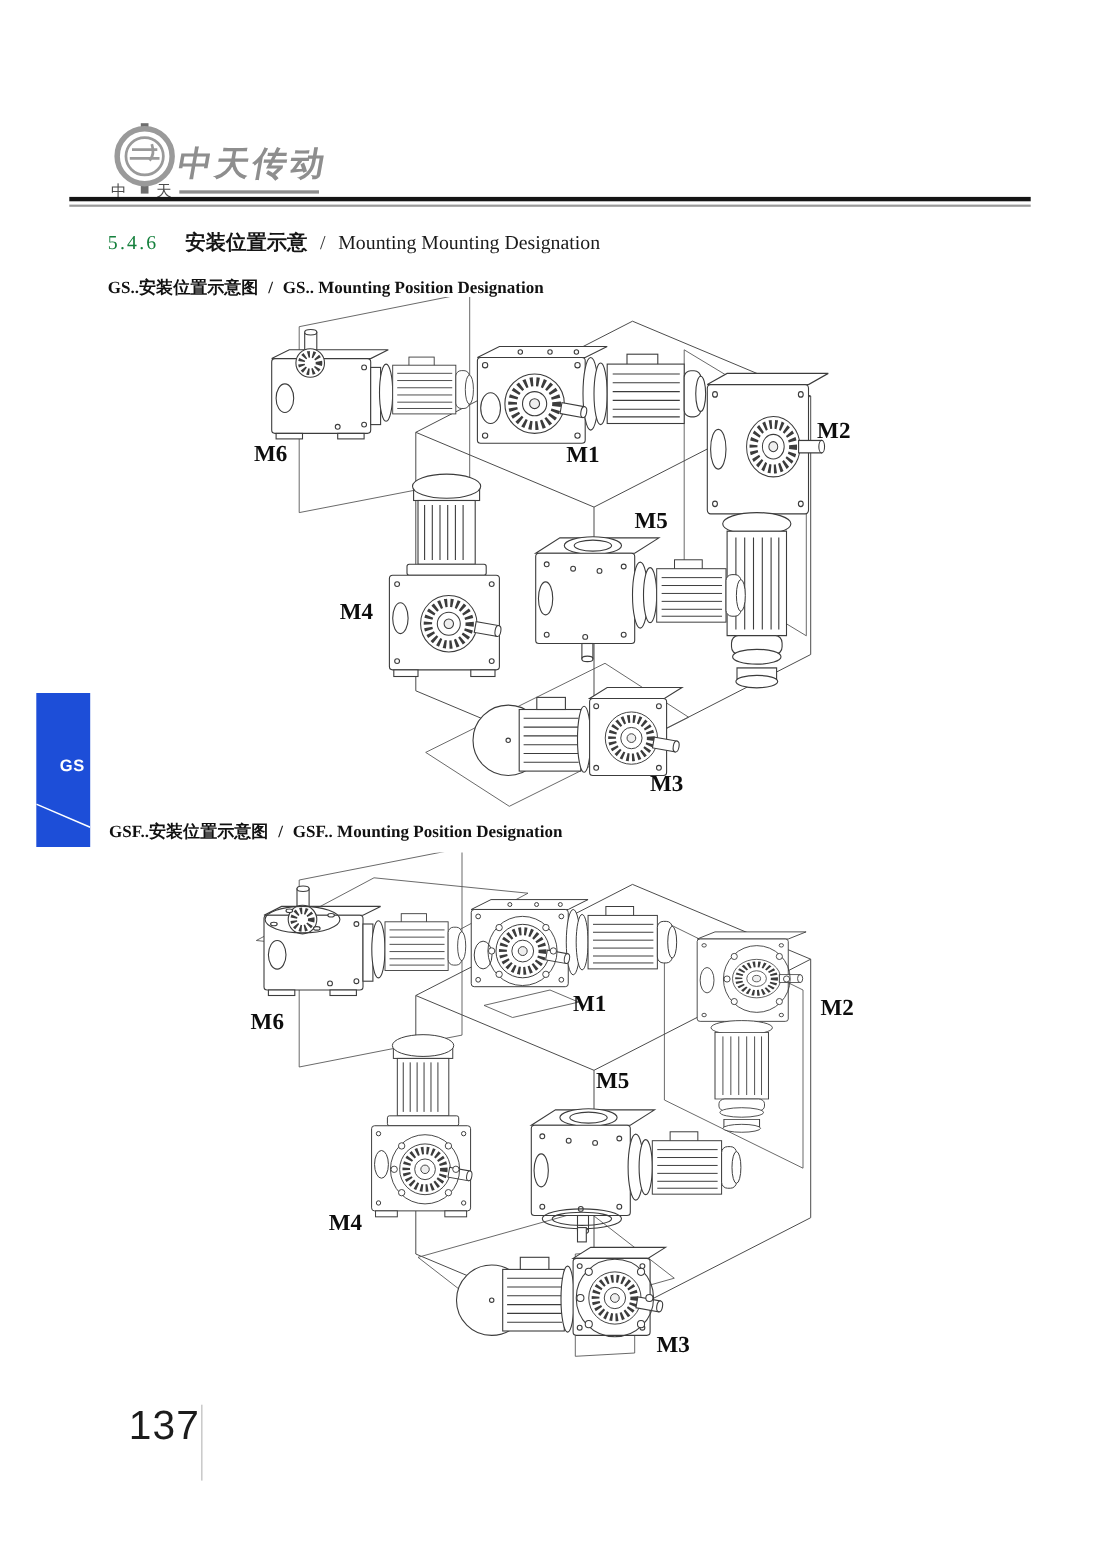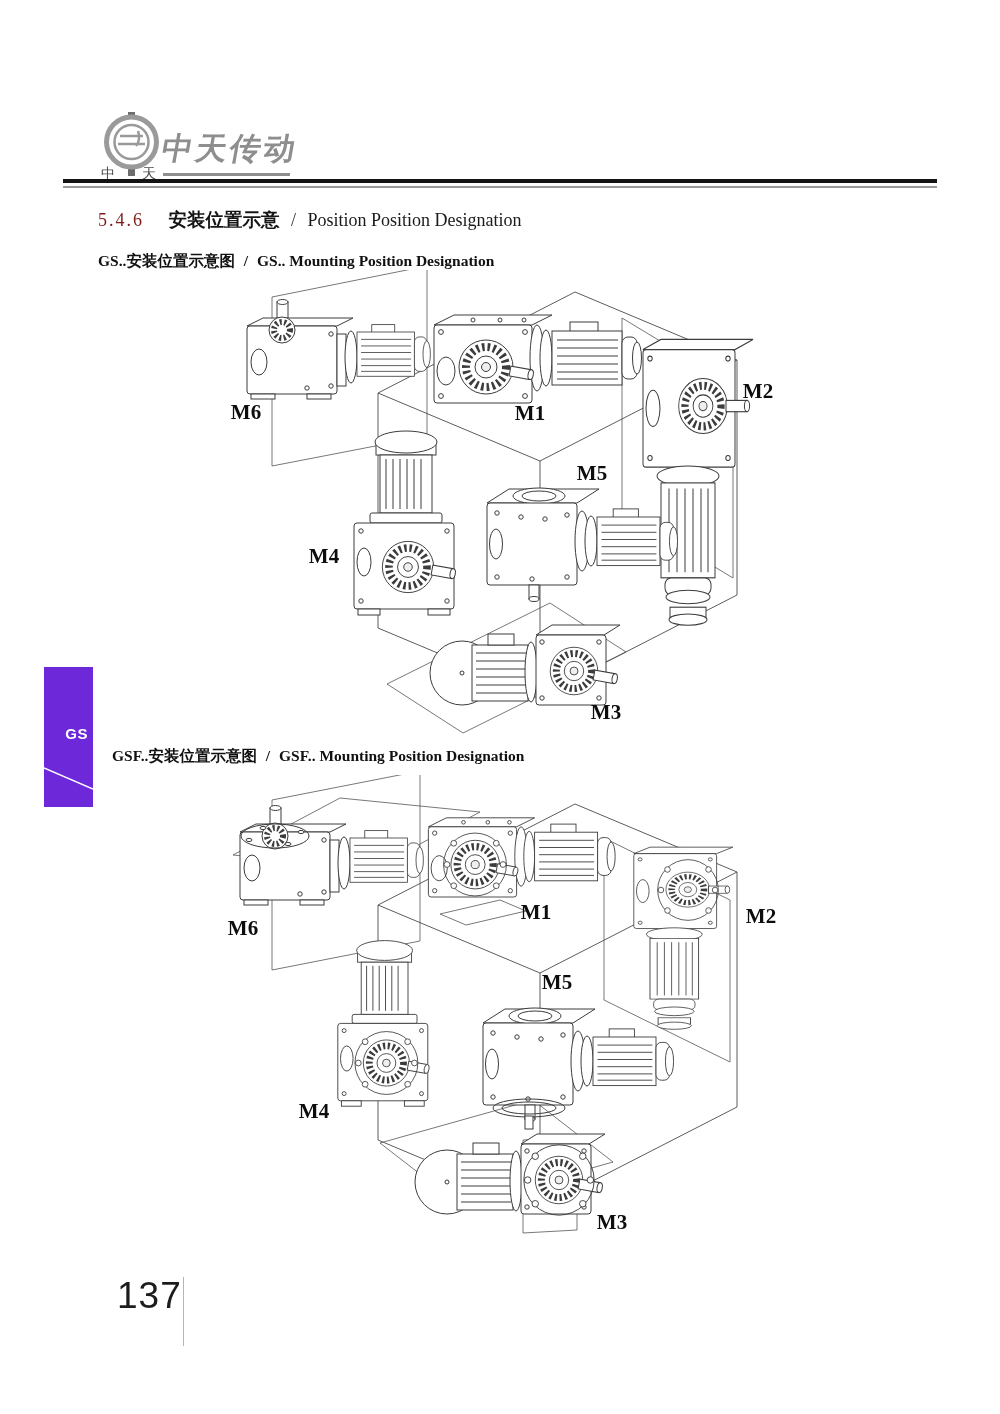--- a/index.html
+++ b/index.html
@@ -8,30 +8,30 @@
 
   
   .brand-name{left:162px;top:128px;font-size:31px;font-weight:bold;color:#8e8e8e;
     letter-spacing:3px;transform:skewX(-10deg);font-family:"DejaVu Sans",sans-serif;}
   .brand-underline{left:163px;top:173px;width:127px;height:3px;background:#8e8e8e;}
   .rule-black{left:63px;top:179px;width:874px;height:3.5px;background:#141414;}
   .rule-gray{left:63px;top:185.5px;width:874px;height:2px;background:#9a9a9a;}
 
   
   .page-title{left:98px;top:207px;font-size:18px;white-space:nowrap;}
-  .page-title .num{letter-spacing:2px;color:#7f1d1d;}
+  .page-title .num{letter-spacing:2px;color:#15803d;}
   .page-title .zh{font-family:"DejaVu Sans",sans-serif;font-weight:600;font-size:18.5px;color:#151515;margin-left:20px;}
   .page-title .sep{margin:0 7px;color:#333;}
   .sec-heading{font-size:15.5px;font-weight:bold;white-space:nowrap;color:#111;}
   .sec-heading .sep{margin:0 5px;}
   #h-gs{left:98px;top:251px;}
-  #h-gsf{left:112px;top:746px;}
-
-  
-  .side-tab{left:44px;top:630px;width:49px;height:140px;background:#6d28d9;margin-top:37px;}
+  #h-gsf{left:99px;top:746px;}
+
+  
+  .side-tab{left:33px;top:630px;width:49px;height:140px;background:#1d4ed8;}
   .side-tab .tab-label{position:absolute;right:5px;top:58px;color:#ffffff;
     font-family:"Liberation Sans",sans-serif;font-size:15px;font-weight:bold;letter-spacing:0.5px;}
   .side-tab svg{position:absolute;left:0;top:0;}
 
   
   .page-number{left:117px;top:1275px;font-family:"Liberation Sans",sans-serif;
     font-size:37px;color:#1c1c1c;letter-spacing:1px;}
   .footer-line{left:183px;top:1277px;width:1px;height:69px;background:#b5b5b5;}
 
   svg .lab{font-family:"Liberation Serif",serif;font-weight:bold;font-size:21px;fill:#0d0d0d;}
@@ -49,21 +49,21 @@
 </svg>
 <div class="abs brand-name">中天传动</div>
 <div class="abs brand-underline"></div>
 <div class="abs rule-black"></div>
 <div class="abs rule-gray"></div>
 
 <div class="abs page-title">
   <span class="num">5.4.6</span>
   <span class="zh">安装位置示意</span>
   <span class="sep">/</span>
-  <span class="en">Position Position Designation</span>
+  <span class="en">Mounting Mounting Designation</span>
 </div>
 
 <div id="h-gs" class="abs sec-heading">
   <span>GS..安装位置示意图</span>
   <span class="sep">/</span>
   <span>GS.. Mounting Position Designation</span>
 </div>
 
 <div id="h-gsf" class="abs sec-heading">
   <span>GSF..安装位置示意图</span>

